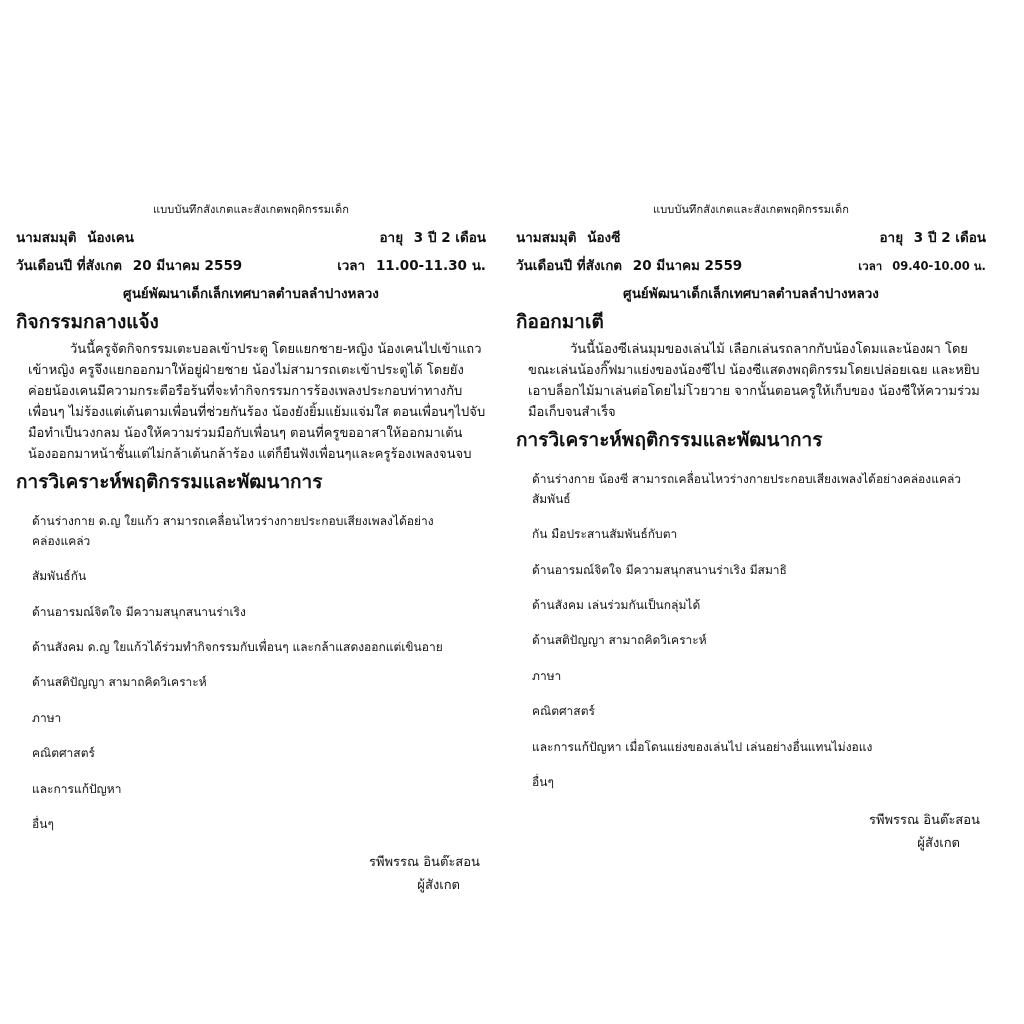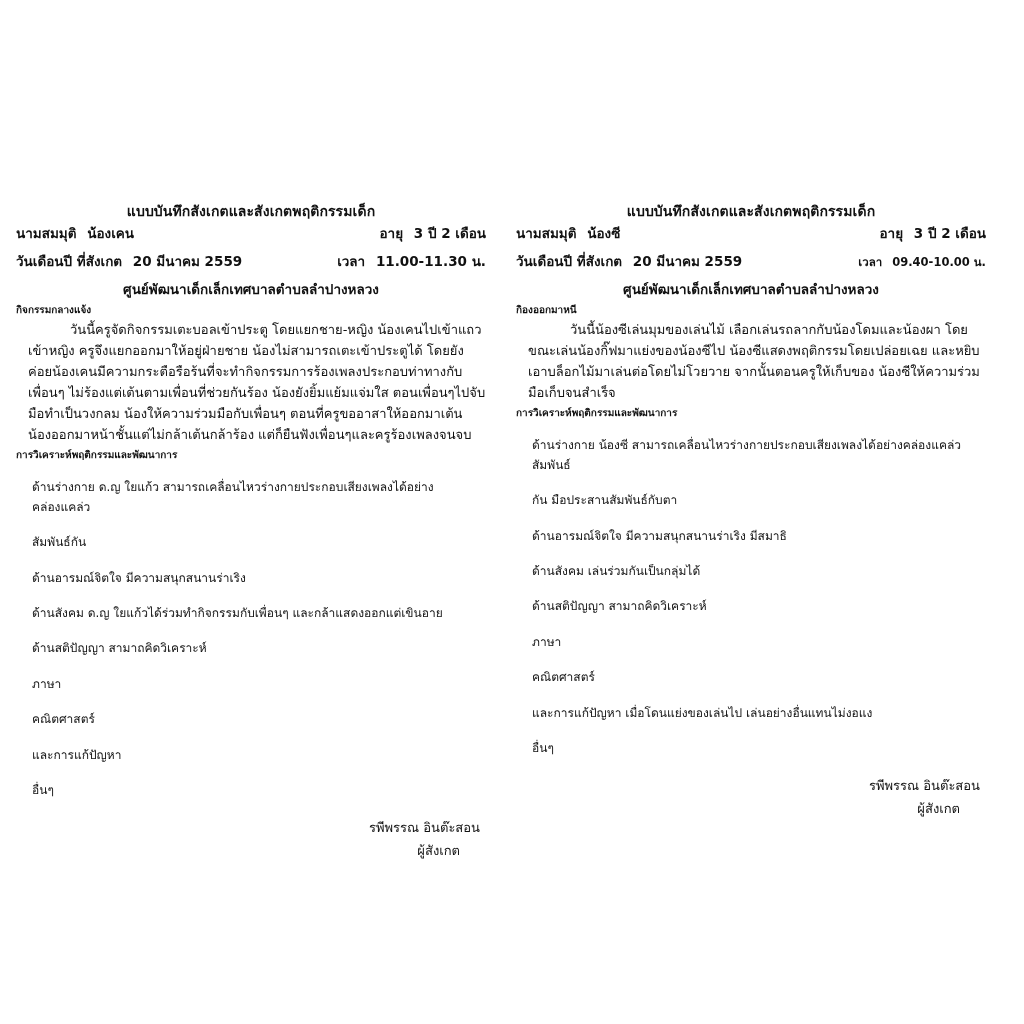--- a/index.html
+++ b/index.html
@@ -31,24 +31,24 @@
     padding-left: 8px;
     padding-right: 12px;
   }
   .sheet-right {
     left: 508px;
     padding-left: 8px;
     padding-right: 12px;
   }
   .doc-title {
     text-align: center;
-    font-size: 14px;
-    font-weight: bold;
+    font-size: 11px;
+    font-weight: normal;
     letter-spacing: 0.1px;
-    margin-bottom: 0;
+    margin-bottom: 8px;
   }
   .field-row {
     display: flex;
     justify-content: space-between;
     align-items: baseline;
     font-size: 13.5px;
     font-weight: bold;
     margin-bottom: 6px;
     gap: 20px;
   }
@@ -68,21 +68,21 @@
   }
   .small-num {
     font-size: 11.5px;
   }
   .center-line {
     text-align: center;
     font-size: 13.5px;
     font-weight: bold;
   }
   .section-head {
-    font-size: 10px;
+    font-size: 19px;
     font-weight: bold;
     margin-top: 2px;
     margin-bottom: 2px;
   }
   .para {
     font-size: 13px;
     line-height: 1.62;
     text-align: left;
     text-indent: 42px;
     margin: 0 0 2px 12px;
@@ -179,21 +179,21 @@
         <span class="val">20 มีนาคม 2559</span>
       </span>
       <span class="right-part small-num">
         <span class="lbl">เวลา</span>
         <span class="val val-thin">09.40-10.00 น.</span>
       </span>
     </div>
 
     <div class="center-line">ศูนย์พัฒนาเด็กเล็กเทศบาลตำบลลำปางหลวง</div>
 
-    <div class="section-head">กิองออกมาหนี</div>
+    <div class="section-head">กิออกมาเตี</div>
     <p class="para">วันนี้น้องซีเล่นมุมของเล่นไม้ เลือกเล่นรถลากกับน้องโดมและน้องผา โดยขณะเล่นน้องกิ๊ฟมาแย่งของน้องซีไป น้องซีแสดงพฤติกรรมโดยเปล่อยเฉย และหยิบเอาบล็อกไม้มาเล่นต่อโดยไม่โวยวาย จากนั้นตอนครูให้เก็บของ น้องซีให้ความร่วมมือเก็บจนสำเร็จ</p>
 
     <div class="section-head">การวิเคราะห์พฤติกรรมและพัฒนาการ</div>
     <p class="line">ด้านร่างกาย น้องซี สามารถเคลื่อนไหวร่างกายประกอบเสียงเพลงได้อย่างคล่องแคล่ว สัมพันธ์</p>
     <p class="line">กัน  มือประสานสัมพันธ์กับตา</p>
     <p class="line">ด้านอารมณ์จิตใจ  มีความสนุกสนานร่าเริง มีสมาธิ</p>
     <p class="line">ด้านสังคม  เล่นร่วมกันเป็นกลุ่มได้</p>
     <p class="line">ด้านสติปัญญา สามาถคิดวิเคราะห์</p>
     <p class="line">ภาษา</p>
     <p class="line">คณิตศาสตร์</p>

